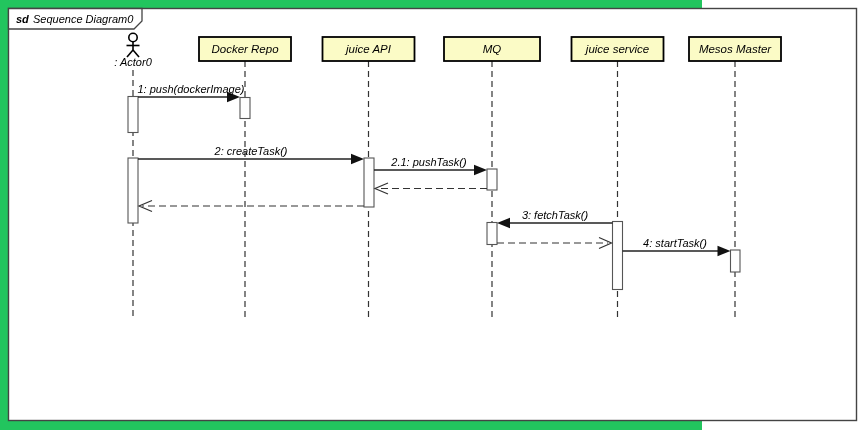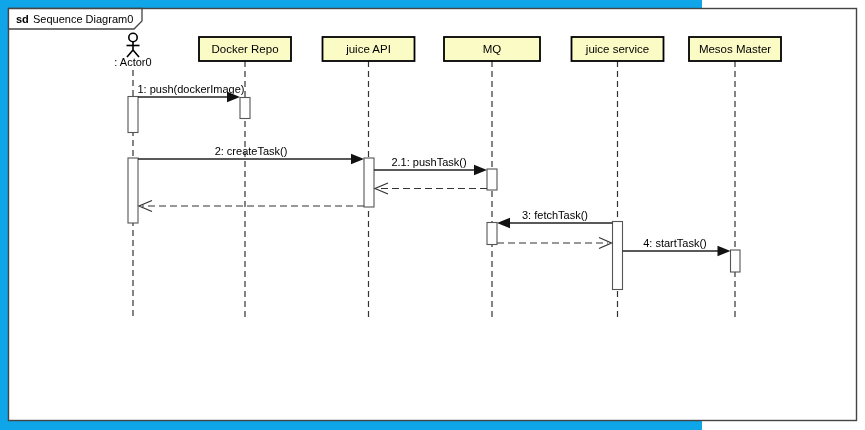--- a/index.html
+++ b/index.html
@@ -8,21 +8,22 @@
     background: #ffffff;
     width: 865px;
     height: 430px;
     overflow: hidden;
     font-family: "Liberation Sans", "DejaVu Sans", sans-serif;
   }
   .canvas-wrap {
     position: relative;
     width: 702px;
     height: 430px;
-    background: #0ea5e9;
+    background: #22c55e;
+    font-style: italic;
   }
   svg text {
     font-family: "Liberation Sans", "DejaVu Sans", sans-serif;
     fill: #000000;
   }
   .frame-keyword { font-size: 11px; font-weight: bold; }
   .frame-title   { font-size: 11px; }
   .head-label    { font-size: 11.5px; text-anchor: middle; }
   .actor-label   { font-size: 11px; text-anchor: middle; }
   .msg-label     { font-size: 11px; text-anchor: middle; }

